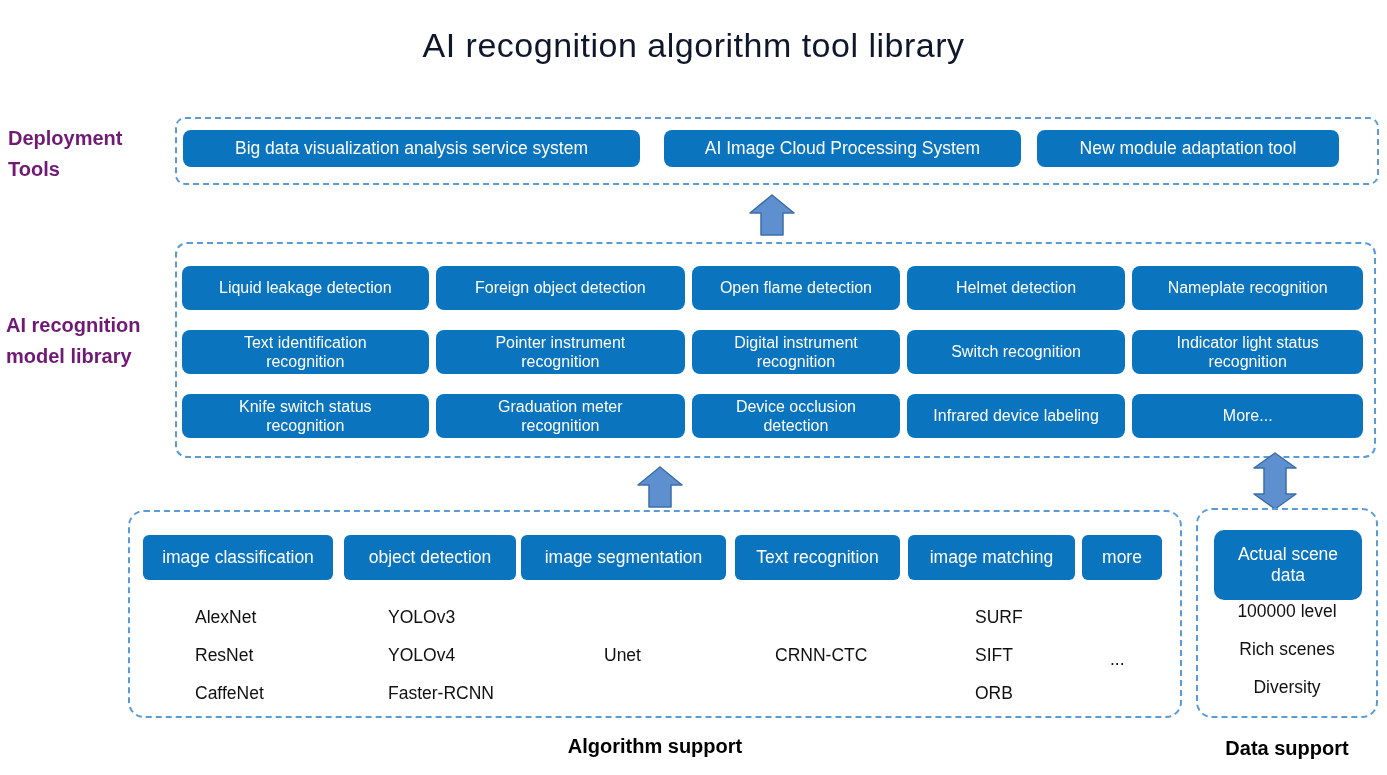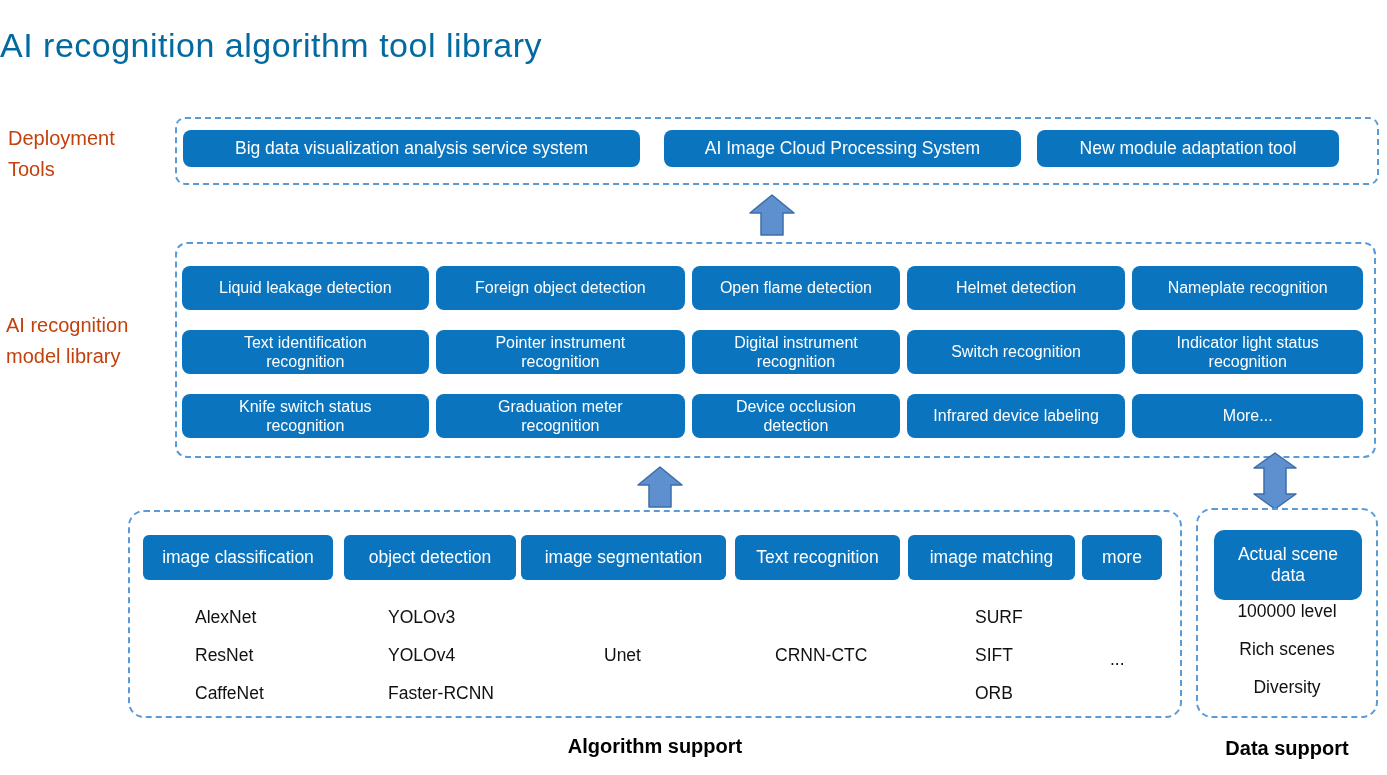--- a/index.html
+++ b/index.html
@@ -1,34 +1,34 @@
 <!DOCTYPE html>
 <html><head>
 <meta charset="utf-8">
 <style>
   html,body{margin:0;padding:0;background:#fff;}
   body{
     position:relative;width:1387px;height:775px;overflow:hidden;
     font-family:"Liberation Sans",sans-serif;color:#000;
   }
   .title{
-    position:absolute;top:26px;left:0;width:100%;
-    font-size:34px;color:#0369a1;font-weight:500;letter-spacing:.5px;
+    position:absolute;top:26px;left:0;width:100%;text-align:center;
+    font-size:34px;color:#0f172a;font-weight:500;letter-spacing:.5px;
   }
   .dashed-box{
     position:absolute;border:2px dashed #5B9BD5;border-radius:12px;box-sizing:border-box;
     background:transparent;
   }
   #deploy-box{left:175px;top:117px;width:1204px;height:68px;border-radius:10px;}
   #model-box{left:175px;top:242px;width:1201px;height:216px;}
   #algo-box{left:128px;top:510px;width:1054px;height:208px;border-radius:16px;}
   #data-box{left:1196px;top:508px;width:182px;height:210px;border-radius:16px;}
 
   .side-label{
-    position:absolute;font-weight:normal;font-size:20px;line-height:1.55;color:#c2410c;
+    position:absolute;font-weight:bold;font-size:20px;line-height:1.55;color:#701a75;
   }
   #deploy-label{left:8px;top:123px;width:150px;}
   #model-label{left:6px;top:310px;width:172px;}
 
   .pill{
     position:absolute;background:#0B74BE;color:#fff;border-radius:8px;
     display:flex;align-items:center;justify-content:center;text-align:center;
     font-size:17.5px;line-height:1.2;box-sizing:border-box;white-space:pre-line;
   }
   

